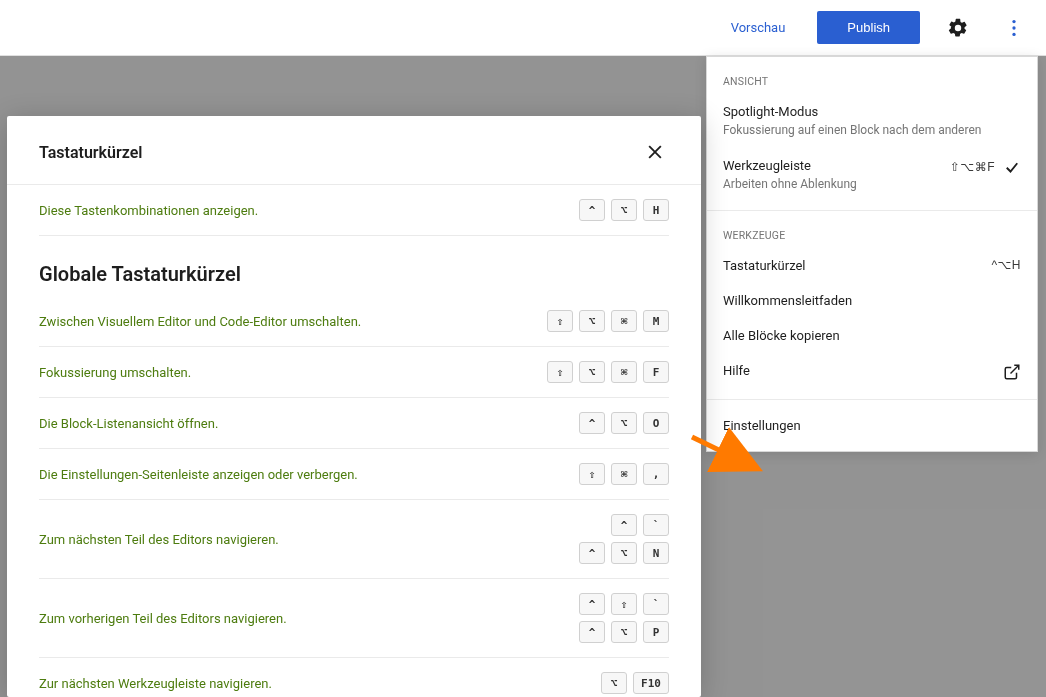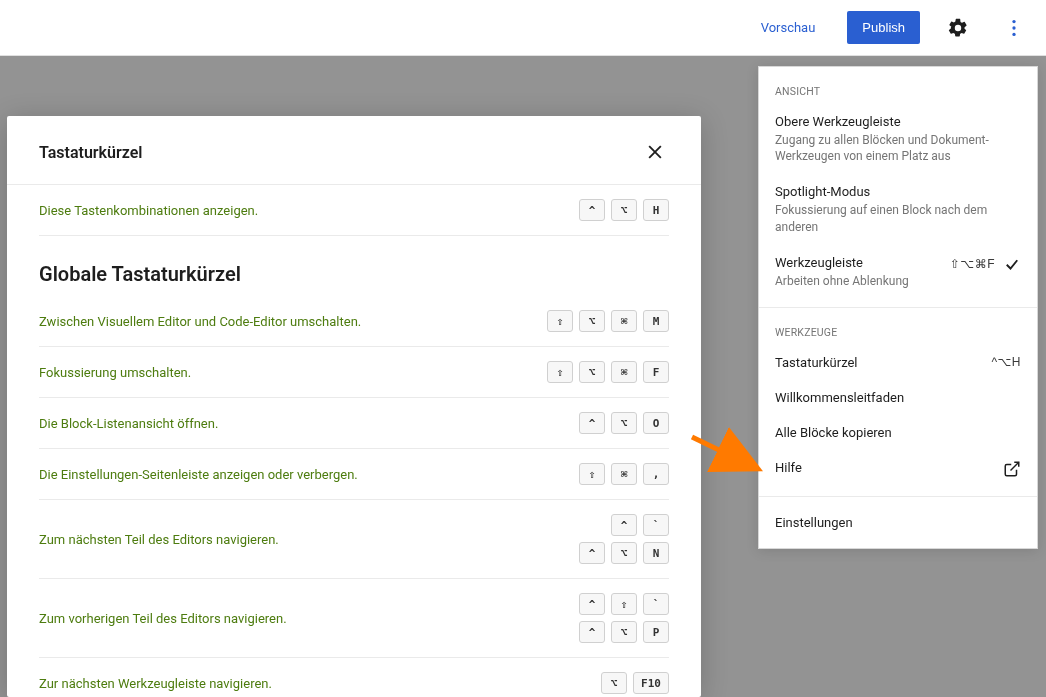--- a/index.html
+++ b/index.html
@@ -29,21 +29,21 @@
   }
   .preview-link {
     color: #2a5fd1;
     padding: 8px 12px;
     font-size: 13px;
     cursor: pointer;
   }
   .publish-btn {
     background: #2a5fd1;
     color: #fff;
-    padding: 9px 15px;
+    padding: 9px 30px;
     font-size: 13px;
     border: none;
     cursor: pointer;
     border-radius: 2px;
   }
   .icon-btn {
     width: 36px; height: 36px;
     display:flex; align-items:center; justify-content:center;
     cursor:pointer;
     color:#1e1e1e;
@@ -54,25 +54,24 @@
   .shade {
     position:absolute;
     top:56px; left:0; right:0; bottom:0;
     background: rgba(0,0,0,0.24);
   }
 
   
   .panel {
     position:absolute;
     top:56px; right:8px;
-    width:280px;
+    width:332px;
     background:#fff;
     border:1px solid #d8d8d8;
     box-shadow: 0 2px 12px rgba(0,0,0,0.12);
-    margin-top: 10px;
   }
   .panel-group {
     border-bottom:1px solid #eaeaea;
     padding: 8px 0;
   }
   .panel-group:last-child { border-bottom:none; }
   .group-title {
     font-size:10.5px;
     text-transform:uppercase;
     color:#757575;
@@ -185,26 +184,20 @@
 
 <div class="shade"></div>
 
 <div class="panel">
 
   <div class="panel-group">
     <div class="group-title">ANSICHT</div>
 
     <div class="panel-item">
       <div class="txt">
-        <div class="title">Obere Werkzeugleiste</div>
-        <div class="sub">Zugang zu allen Blöcken und Dokument-Werkzeugen von einem Platz aus</div>
-      </div>
-    </div>
-    <div class="panel-item">
-      <div class="txt">
         <div class="title">Spotlight-Modus</div>
         <div class="sub">Fokussierung auf einen Block nach dem anderen</div>
       </div>
     </div>
     <div class="panel-item">
       <div class="txt">
         <div class="title">Werkzeugleiste</div>
         <div class="sub">Arbeiten ohne Ablenkung</div>
       </div>
       <div class="right">

